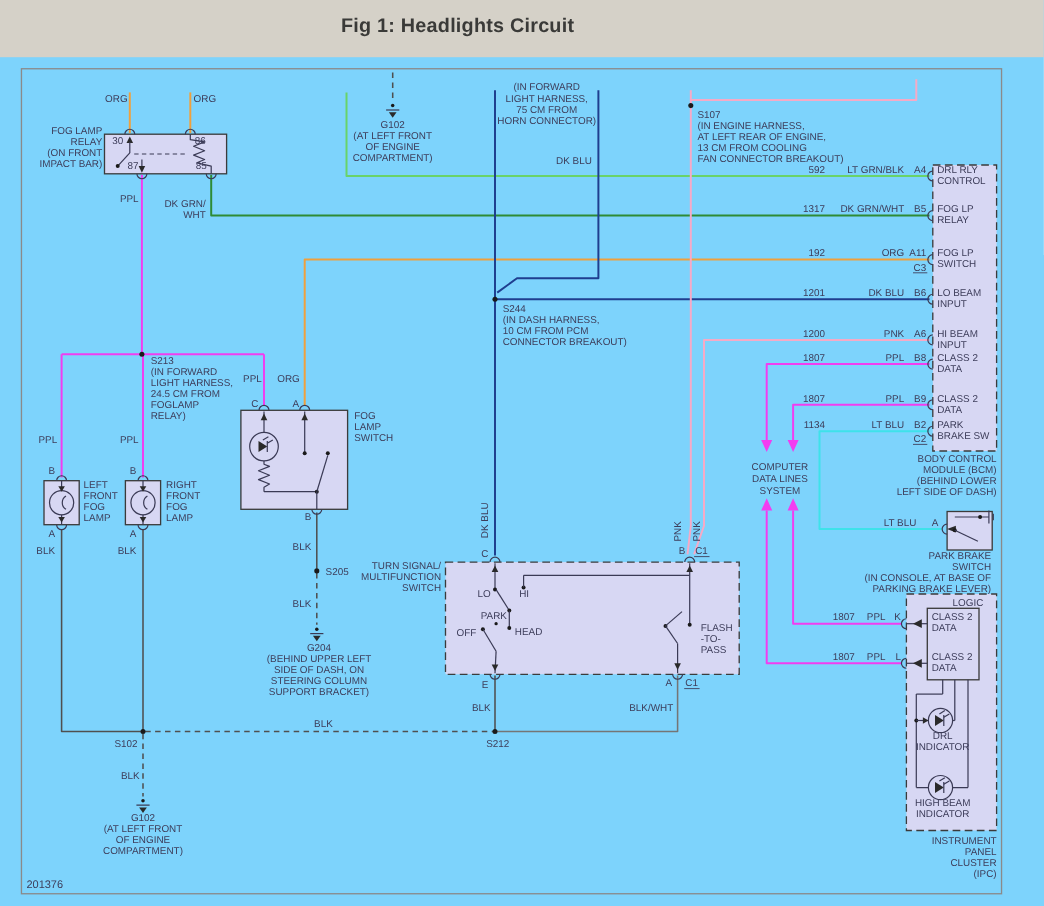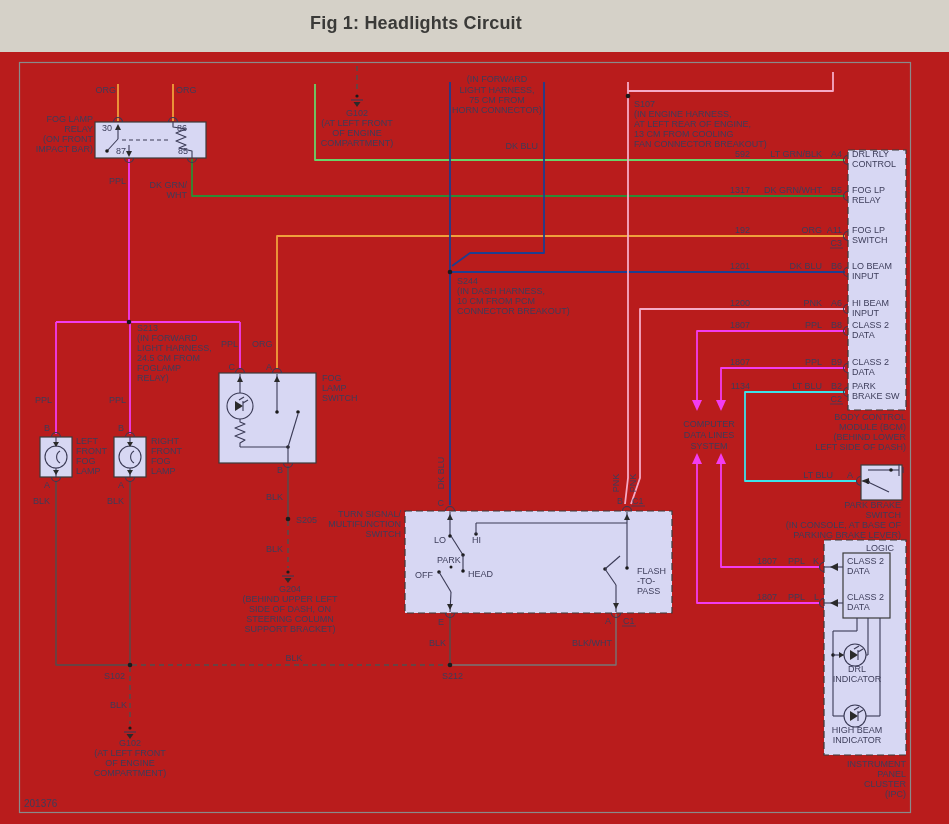--- a/index.html
+++ b/index.html
@@ -1,16 +1,16 @@
 <!DOCTYPE html>
 <html><head>
 <meta charset="utf-8">
 <style>
   html,body{margin:0;padding:0;background:#ffffff;}
-  .screen{position:relative;width:949px;height:824px;background:#b91c1c;overflow:hidden;
+  .screen{position:relative;width:949px;height:824px;background:#7dd3fc;overflow:hidden;
           font-family:"Liberation Sans",sans-serif;}
   .titlebar{position:absolute;left:0;top:0;width:949px;height:52px;background:#D5D1C8;}
   .titlebar h1{position:absolute;left:310px;top:13px;margin:0;font-size:18px;font-weight:600;
                color:#3A3A38;letter-spacing:.2px;font-family:"Liberation Sans",sans-serif;}
   svg{position:absolute;left:0;top:0;}
   svg text{font-family:"Liberation Sans",sans-serif;font-size:9px;fill:#3D3D5A;}
   .ra{text-anchor:end}.ct{text-anchor:middle}
   .wire{fill:none;stroke-width:1.8;stroke-linejoin:round}
   .thin{fill:none;stroke-width:1.4;stroke-linejoin:round}
   .w-org{stroke:#F0A03C}.w-mag{stroke:#F23CF0}.w-ltg{stroke:#69D369}.w-dkg{stroke:#2E8B35}

